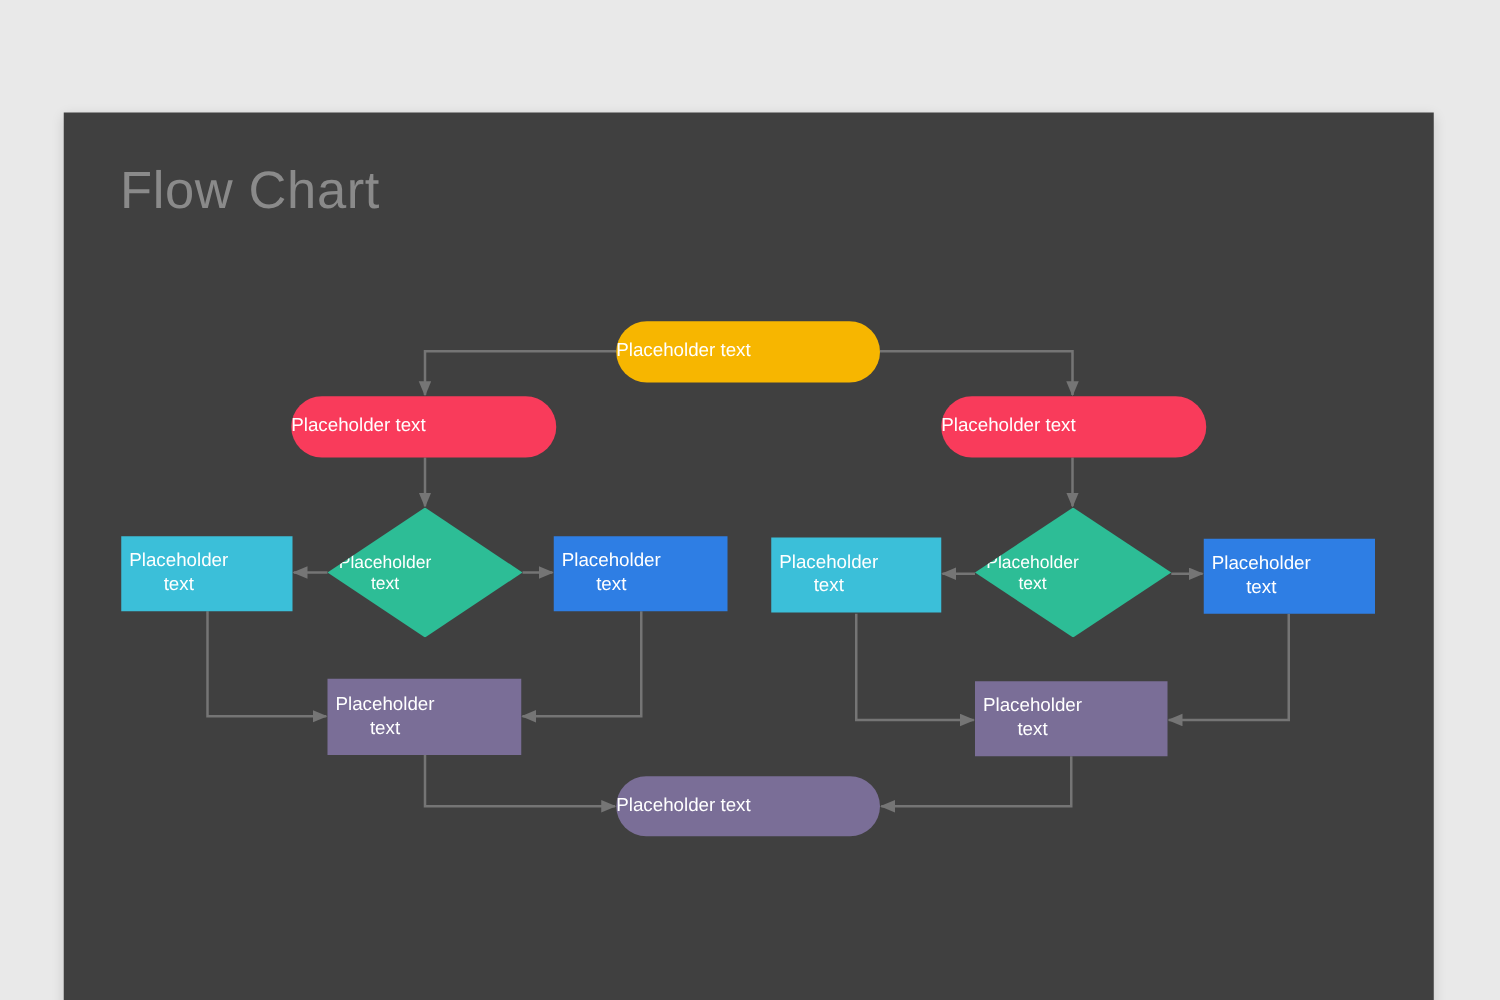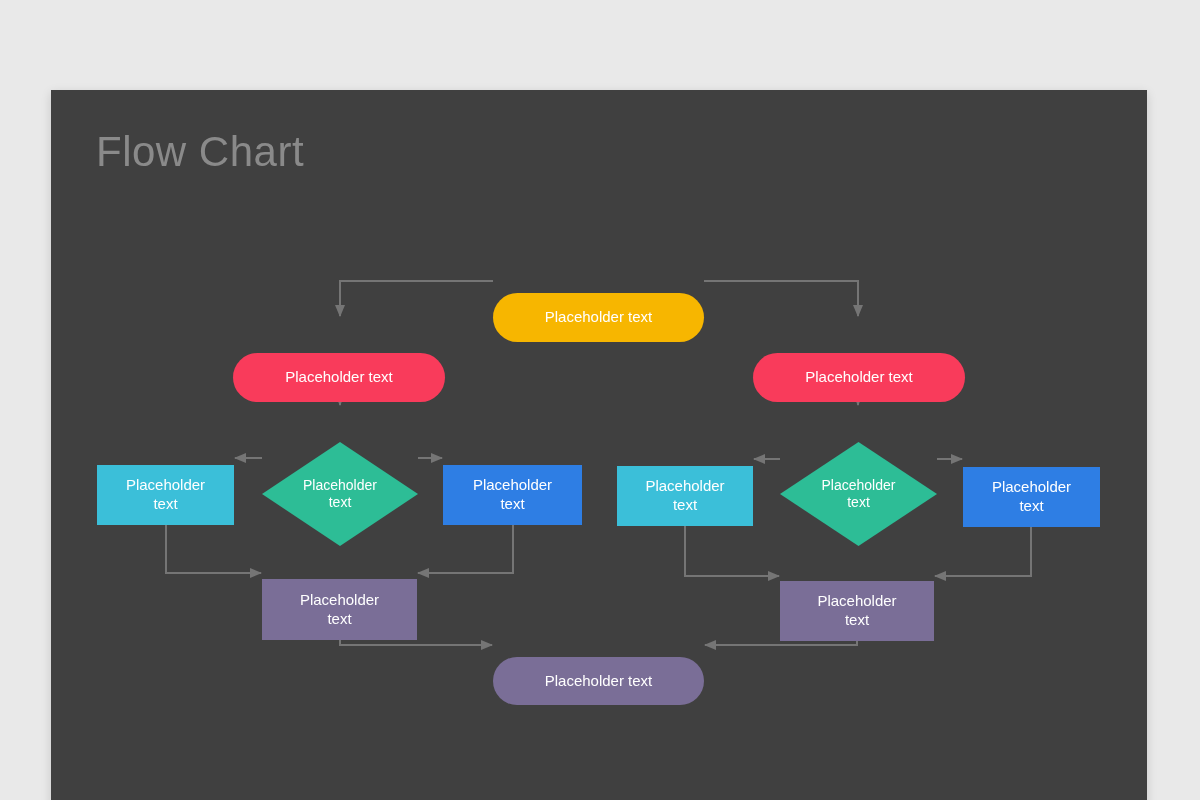--- a/index.html
+++ b/index.html
@@ -17,22 +17,22 @@
     position:absolute;left:45px;top:38px;margin:0;
     font-size:42px;font-weight:400;color:#8A8A8A;letter-spacing:0.5px;
   }
   .slide-subtitle{
     position:absolute;left:46px;top:106px;margin:0;
     font-size:16px;font-weight:400;color:#A9A9A9;
   }
   svg.edges{position:absolute;left:0;top:0;width:1096px;height:619px;}
   svg.edges polyline{fill:none;stroke:#757575;stroke-width:2;}
   .node{
-    position:absolute;display:flex;align-items:center;justify-content:center;
-    color:#FFFFFF;font-size:15px;line-height:1.25;text-align:center;margin-top:36px;
+    position:absolute;display:flex;align-items:center;justify-content:flex-start;
+    color:#FFFFFF;font-size:15px;line-height:1.25;text-align:center;
   }
   .pill{border-radius:25px;}
   .diamond{clip-path:polygon(50% 0,100% 50%,50% 100%,0 50%);font-size:14px;}
   .node .two-line{display:block;max-width:92px;}
   
   .n-start        {left:442px;top:167px;width:211px;height:49px;}
   .n-branch-left  {left:182px;top:227px;width:212px;height:49px;}
   .n-branch-right {left:702px;top:227px;width:212px;height:49px;}
   .n-decision-left {left:211px;top:316px;width:156px;height:104px;}
   .n-decision-right{left:729px;top:316px;width:157px;height:104px;}

